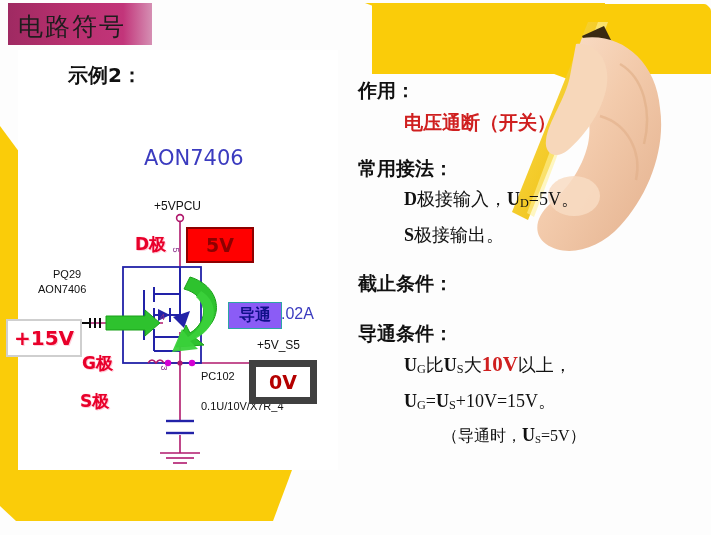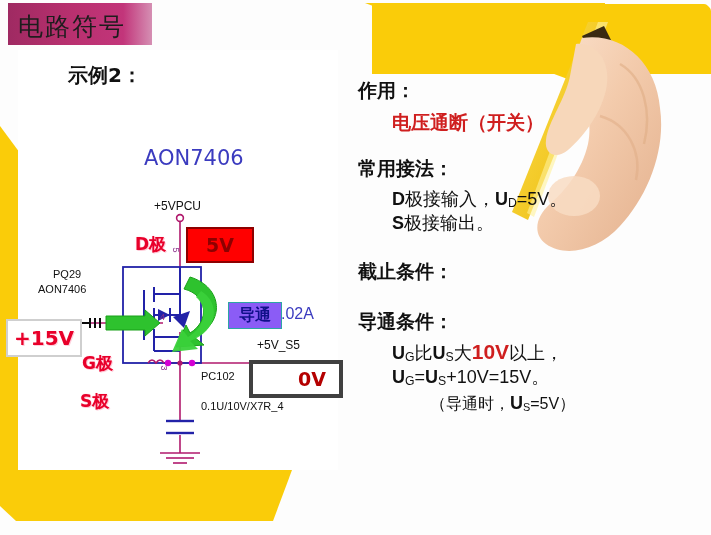--- a/index.html
+++ b/index.html
@@ -80,41 +80,41 @@
 
   .term-pink{position:absolute;font-size:17px;font-weight:bold;color:#e8002a;
      font-family:"DejaVu Sans","Liberation Sans",sans-serif;
      text-shadow:0 0 1px #ff9bb5, 1px 1px 0 #ffd0dc;}
 
   .volt-box{position:absolute;display:flex;align-items:center;justify-content:center;
      font-weight:bold;font-family:"DejaVu Sans","Liberation Sans",sans-serif;}
   #box-5v{left:186px;top:227px;width:64px;height:32px;background:#FF0000;
      border:2px solid #8e0000;color:#8e0000;font-size:19px;}
   #box-0v{left:249px;top:360px;width:54px;height:30px;background:#ffffff;
-     border:4px solid #404040;color:#b40000;font-size:19px;padding-left:32px;}
+     border:7px solid #404040;color:#b40000;font-size:19px;}
   #box-15v{left:6px;top:319px;width:72px;height:34px;background:#ffffff;
      border:2px solid #cfcfcf;color:#e8002a;font-size:20px;
      text-shadow:1px 1px 0 #ffd0dc;}
 
   #badge-conduct{
     position:absolute;left:228px;top:302px;width:52px;height:25px;
     background:#8b5cf6;border:1px solid #2da5a5;
     display:flex;align-items:center;justify-content:center;
     color:#10108a;font-size:16px;font-weight:bold;
     font-family:"DejaVu Sans","Liberation Sans",sans-serif;
   }
   #current-text{position:absolute;left:281px;top:305px;font-size:16px;color:#3b3bbf;
      font-family:"Liberation Sans","DejaVu Sans",sans-serif;}
 
   
   #right-panel{position:absolute;left:358px;top:78px;width:345px;height:440px;}
   .r-head{font-size:19px;font-weight:bold;color:#111;
      font-family:"DejaVu Sans","Liberation Sans",sans-serif;margin:0;}
-  .r-line{font-size:18px;color:#111;margin:0;
-     font-family:Liberation Sans, sans-serif;}
+  .r-line{font-size:18px;color:#111;margin:12px;
+     font-family:Liberation Serif, serif;}
   .blk{margin-bottom:7px;}
   .indent{padding-left:34px;}
   .indent2{padding-left:72px;}
   .red{color:#cf1f1f;}
   .bold{font-weight:bold;}
   sub{font-size:0.68em;vertical-align:baseline;position:relative;top:2px;}
 
   
   #hand-art{position:absolute;left:470px;top:20px;width:215px;height:245px;
      pointer-events:none;}

